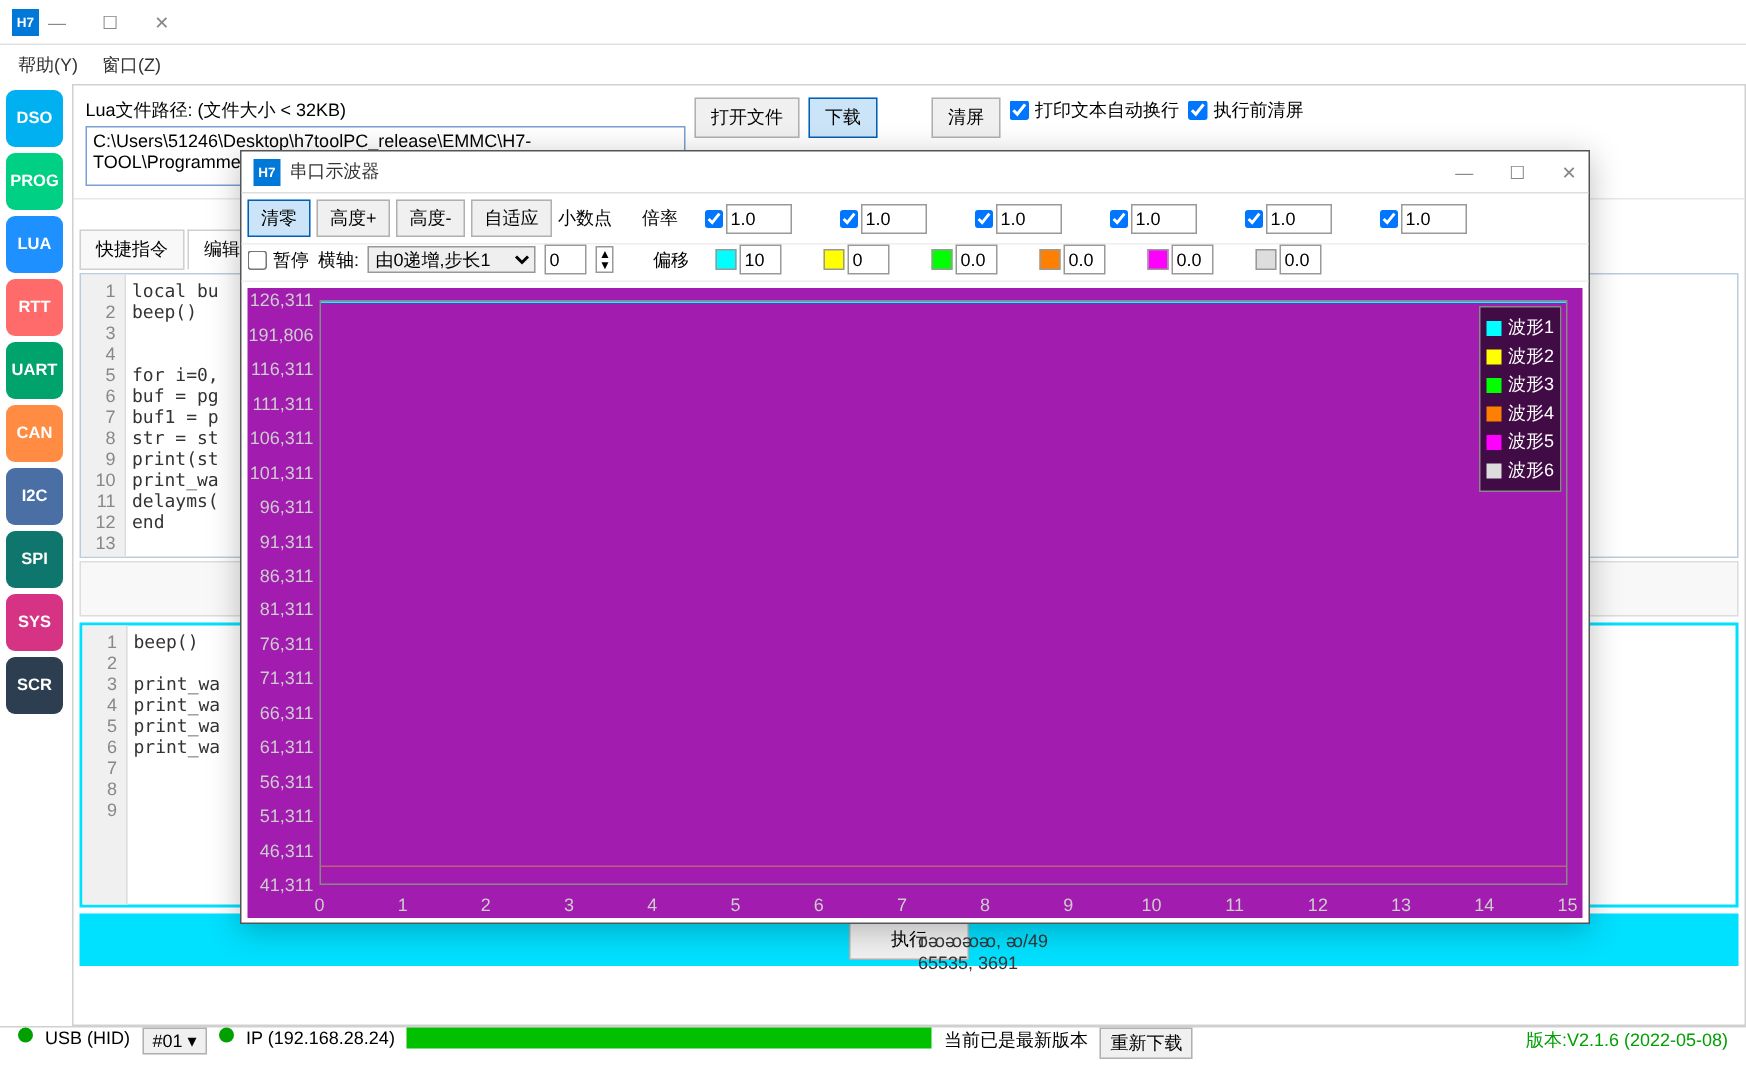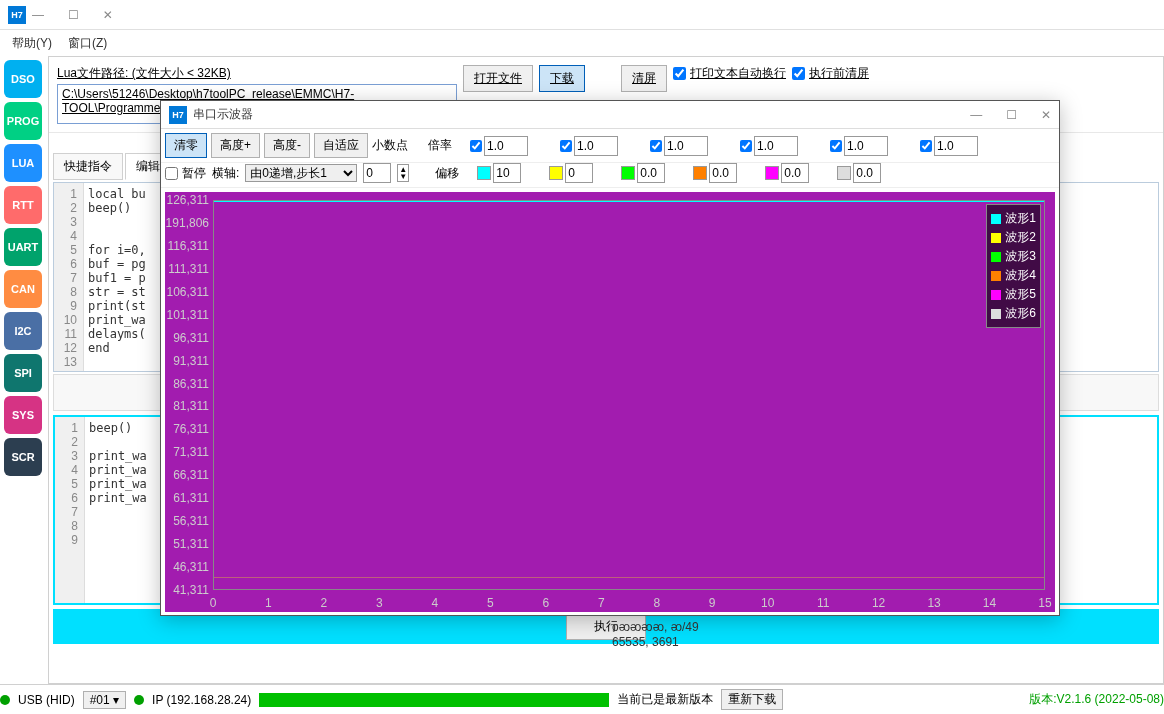--- a/index.html
+++ b/index.html
@@ -8,35 +8,35 @@
 .titlebar .icon { width:18px; height:18px; background:#0078d7; color:#fff; display:inline-flex; align-items:center; justify-content:center; font-size:9px; font-weight:bold; margin-right:6px; }
 .titlebar .title { flex:1; color:#333; }
 .titlebar .winbtns { display:flex; gap:24px; color:#888; }
 .titlebar .winbtns span { cursor:pointer; }
 .menubar { height:26px; display:flex; align-items:center; padding:0 8px; gap:8px; color:#333; }
 .menubar span { padding:2px 4px; }
 .leftnav { position:absolute; left:0; top:56px; width:48px; display:flex; flex-direction:column; gap:4px; padding:4px; }
 .leftnav .navitem { width:38px; height:38px; border-radius:6px; display:flex; align-items:center; justify-content:center; font-size:11px; font-weight:bold; color:#fff; cursor:pointer; }
 .c-dso{background:#00b0f0}.c-prog{background:#00d084}.c-lua{background:#1e90ff}.c-rtt{background:#ff6b6b}.c-uart{background:#00a36c}.c-can{background:#ff8c42}.c-i2c{background:#4a6fa5}.c-spi{background:#0f766e}.c-sys{background:#d63384}.c-scr{background:#2c3e50}
 .mainarea { position:absolute; left:48px; top:56px; right:0; bottom:30px; border:1px solid #d0d0d0; background:#fff; overflow:hidden; }
-.pathrow { display:flex; align-items:flex-start; padding:8px; gap:6px; border-bottom:1px solid #e8e8e8;text-decoration:underline; }
+.pathrow { display:flex; align-items:flex-start; padding:8px; gap:6px; border-bottom:1px solid #e8e8e8; }
 .pathlabel { padding-top:0; }
 .pathinput { width:400px; height:40px; border:1px solid #7a9fd4; padding:2px 4px; resize:none; font-size:12px; }
 .btn { padding:4px 10px; border:1px solid #b0b0b0; background:#f0f0f0; cursor:pointer; }
 .btn.pressed{background:#cce4f7;border-color:#005fb8}
 .ckrow{display:flex;align-items:center;gap:4px}
 .tabs{display:flex;gap:2px;padding:0 4px;margin-top:20px}
 .tabs .tab{padding:4px 10px;border:1px solid #d0d0d0;background:#f8f8f8;cursor:pointer}
 .tabs .tab.active{background:#fff;border-bottom-color:#fff}
 .codepane{display:flex;border:1px solid #bbccdd;margin:2px 4px;background:#fff;height:190px;overflow:hidden}
 .gutter{width:30px;background:#f0f0f0;text-align:right;padding:4px 6px 4px 0;color:#888;border-right:1px solid #ddd;font-family:Consolas,monospace;line-height:14px}
 .codetext{flex:1;padding:4px;font-family:Consolas,monospace;white-space:pre;line-height:14px;color:#333}
 .execrow{padding:4px;display:flex;justify-content:center;background:#f8f8f8;border:1px solid #ddd;margin:2px 4px}
 .outpane{display:flex;border:2px solid #00e0ff;margin:4px;background:#fff;height:190px}
-.bottombar{position:absolute;left:0;right:0;bottom:0;height:30px;display:flex;align-items:center;gap:8px;padding:0 0;border-top:1px solid #d0d0d0;background:#fff}
+.bottombar{position:absolute;left:0;right:0;bottom:0;height:30px;display:flex;align-items:flex-start;gap:8px;padding:0 12px;border-top:1px solid #d0d0d0;background:#fff}
 .dot{width:10px;height:10px;border-radius:50%;background:#00a000}
 .progbar{width:350px;height:14px;background:#00c000}
 .versiontxt{color:#00a000;margin-left:auto}
 
 .innerwin{position:absolute;left:160px;top:100px;width:900px;height:516px;background:#fff;border:1px solid #555;box-shadow:0 4px 20px rgba(0,0,0,0.25)}
 .innerwin .titlebar{height:28px;border-bottom:1px solid #ddd}
 .toolbar{display:flex;align-items:center;gap:4px;padding:4px;border-bottom:1px solid #eee;flex-wrap:wrap}
 .toolbar .btn{padding:3px 8px;font-size:12px}
 .chgroup{display:flex;align-items:center;gap:2px;margin-left:8px}
 .chgroup input[type=checkbox]{width:12px;height:12px}

